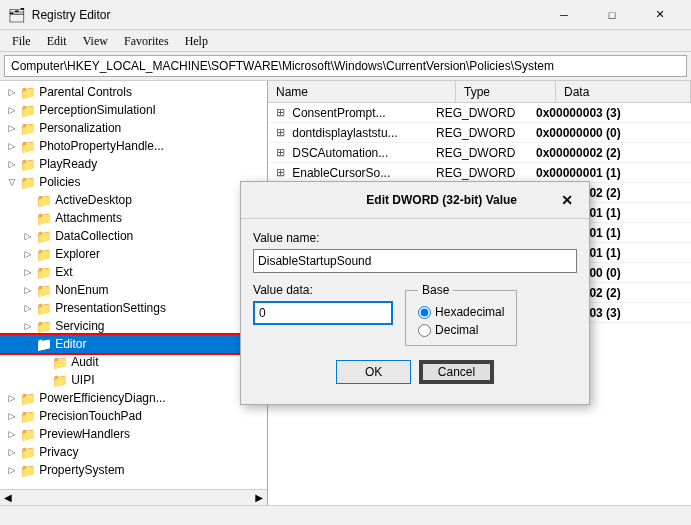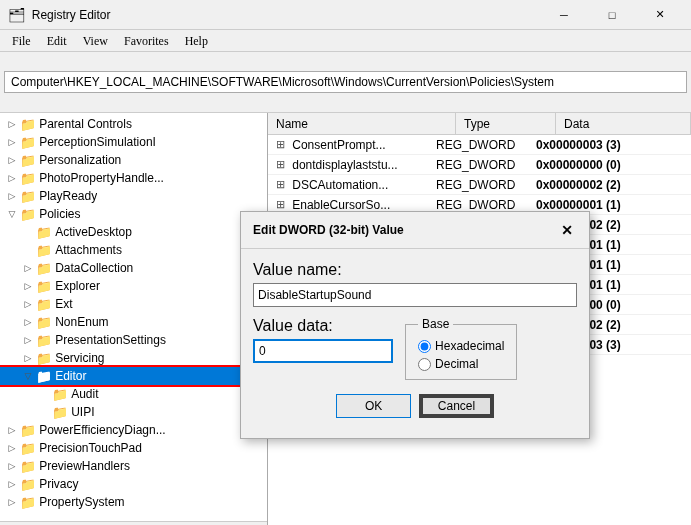--- a/index.html
+++ b/index.html
@@ -37,21 +37,21 @@
       padding: 2px 8px;
       cursor: pointer;
       font-size: 12px;
       font-family: Liberation Serif, serif;
     }
 
     
     .address-bar {
       background: white;
       border: 1px solid #aaa;
-      margin: 19px 4px;
+      margin: 3px 4px;
       padding: 2px 6px;
       font-size: 12px;
       height: 22px;
       display: flex;
       align-items: center;
     }
 
     
     .main-content {
       display: flex;
@@ -161,32 +161,33 @@
       background: #f0f0f0;
       border: 1px solid #aaa;
       box-shadow: 3px 3px 10px rgba(0,0,0,0.3);
     }
     .dialog-title {
       background: #f0f0f0;
       padding: 8px 12px;
       font-size: 12px;
       font-weight: 600;
       display: flex;
-      justify-content: space-between;
+      justify-content: flex-end;
       align-items: center;
       border-bottom: 1px solid #ccc;
+      gap: 40px;
     }
     .dialog-close {
       cursor: pointer;
       width: 20px; height: 20px;
       display: flex; align-items: center; justify-content: center;
       font-size: 14px;
     }
     .dialog-body { padding: 12px; }
-    .dialog-label { font-size: 16px; margin-bottom: 4px; }
+    .dialog-label { font-size: 12px; margin-bottom: 4px; }
     .dialog-input {
       width: 100%;
       height: 24px;
       border: 1px solid #7a7a7a;
       padding: 2px 4px;
       font-size: 12px;
       margin-bottom: 10px;
       background: white;
     }
     .dialog-row { display: flex; gap: 12px; align-items: flex-start; margin-bottom: 10px; }

